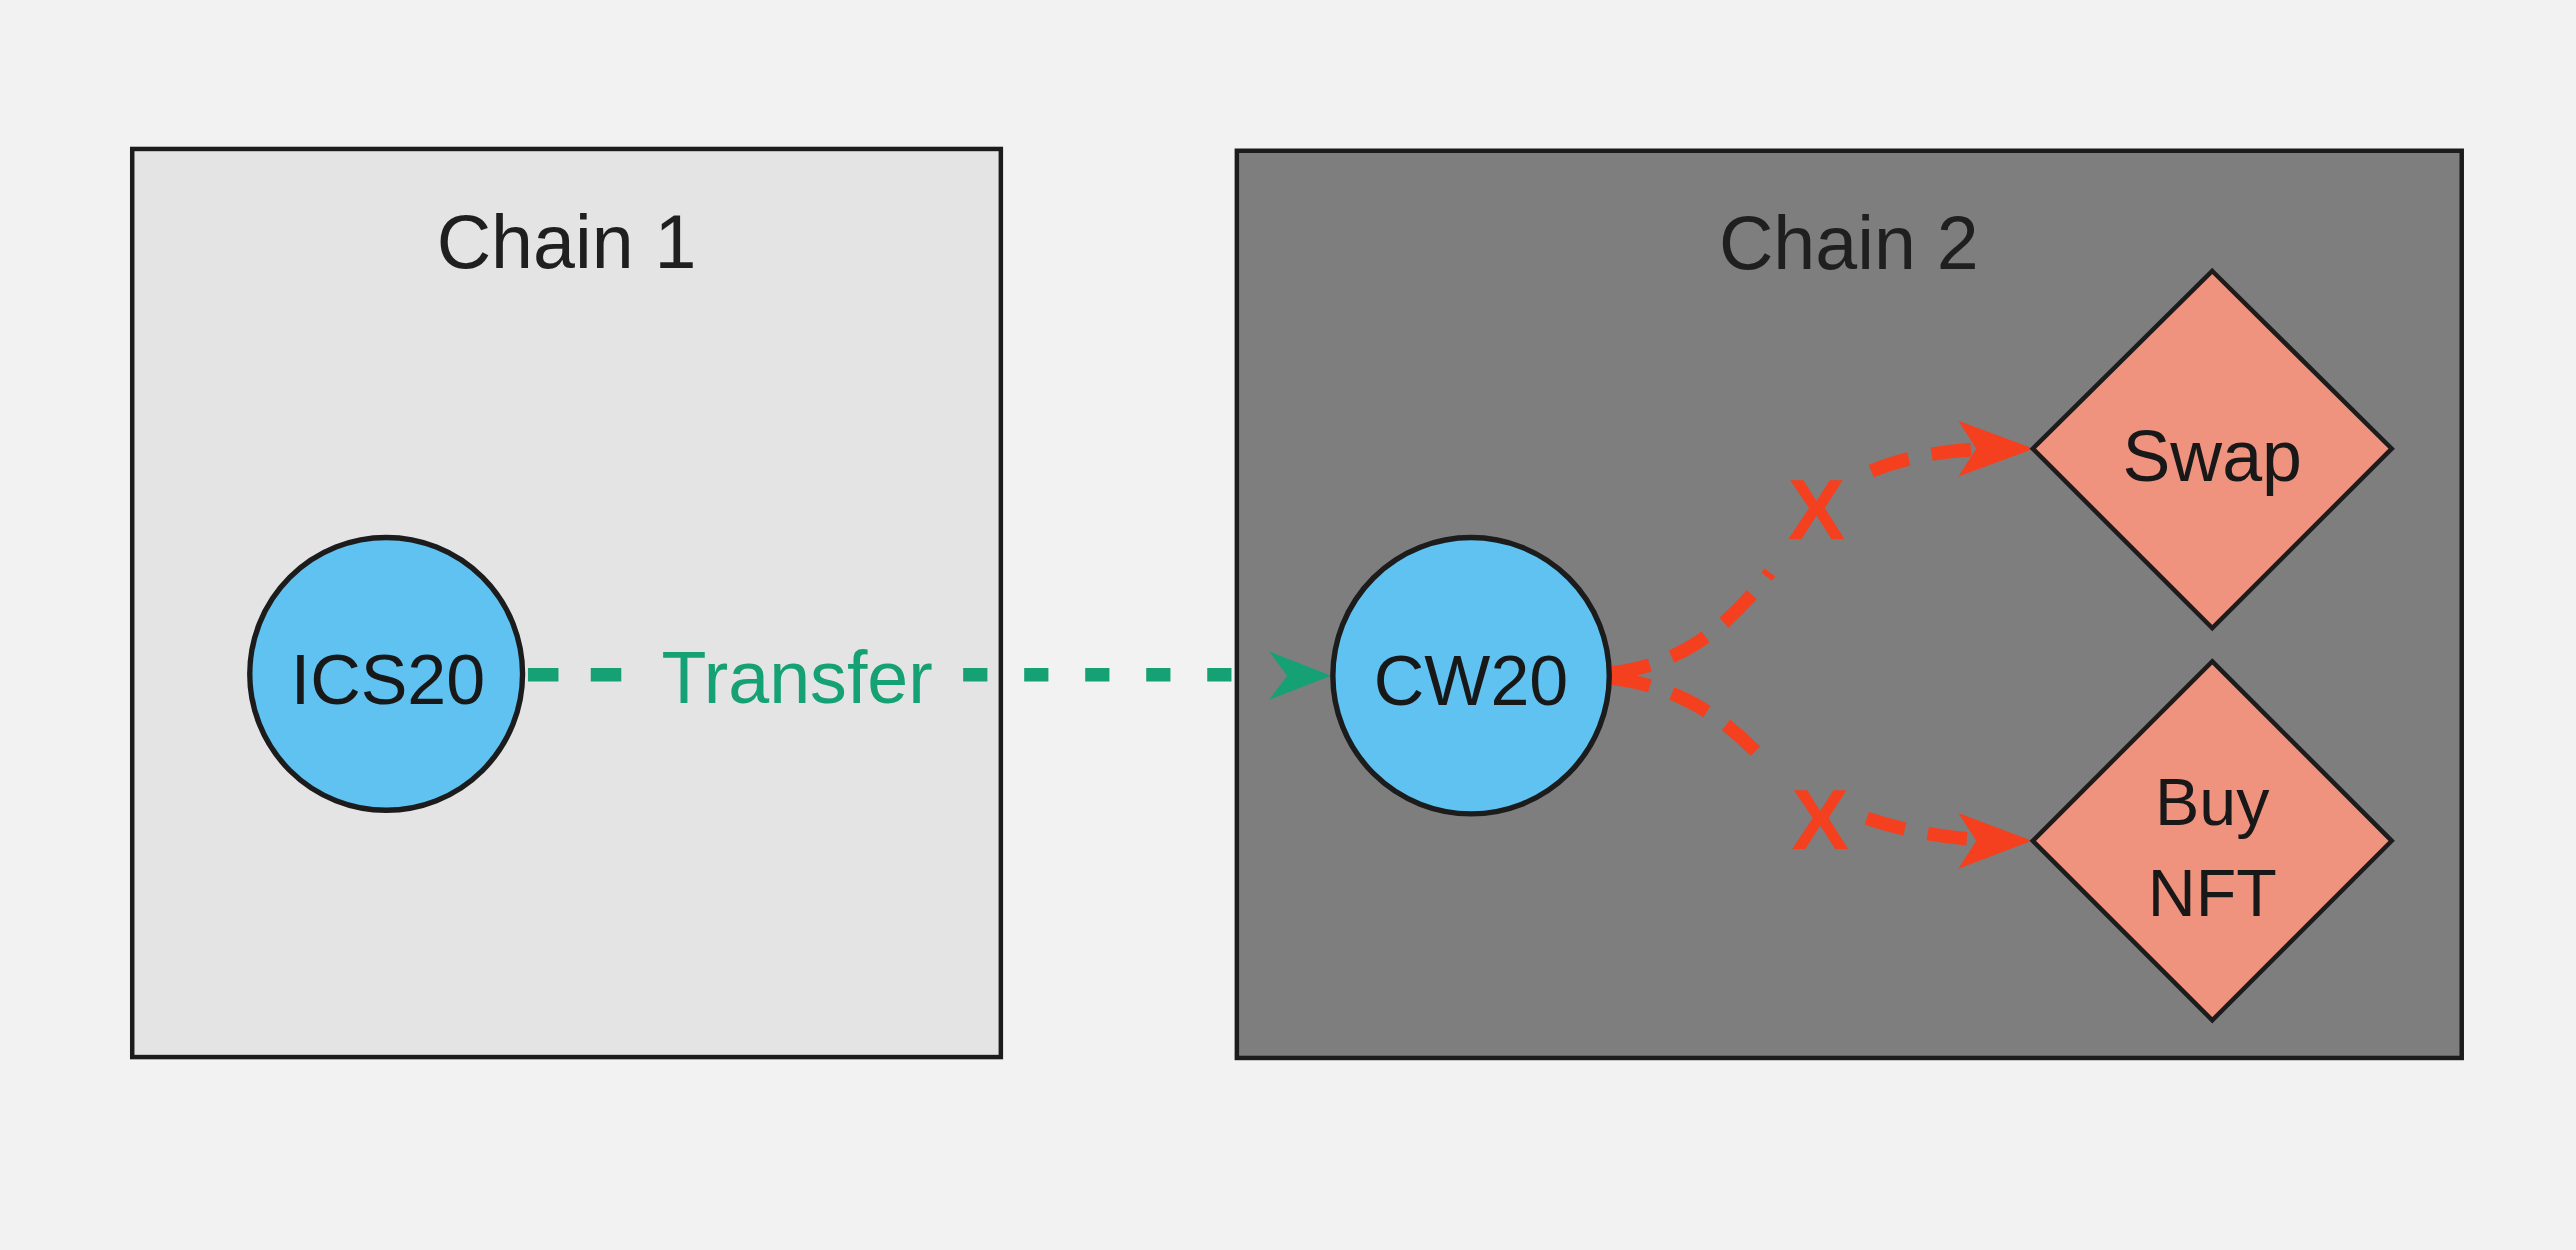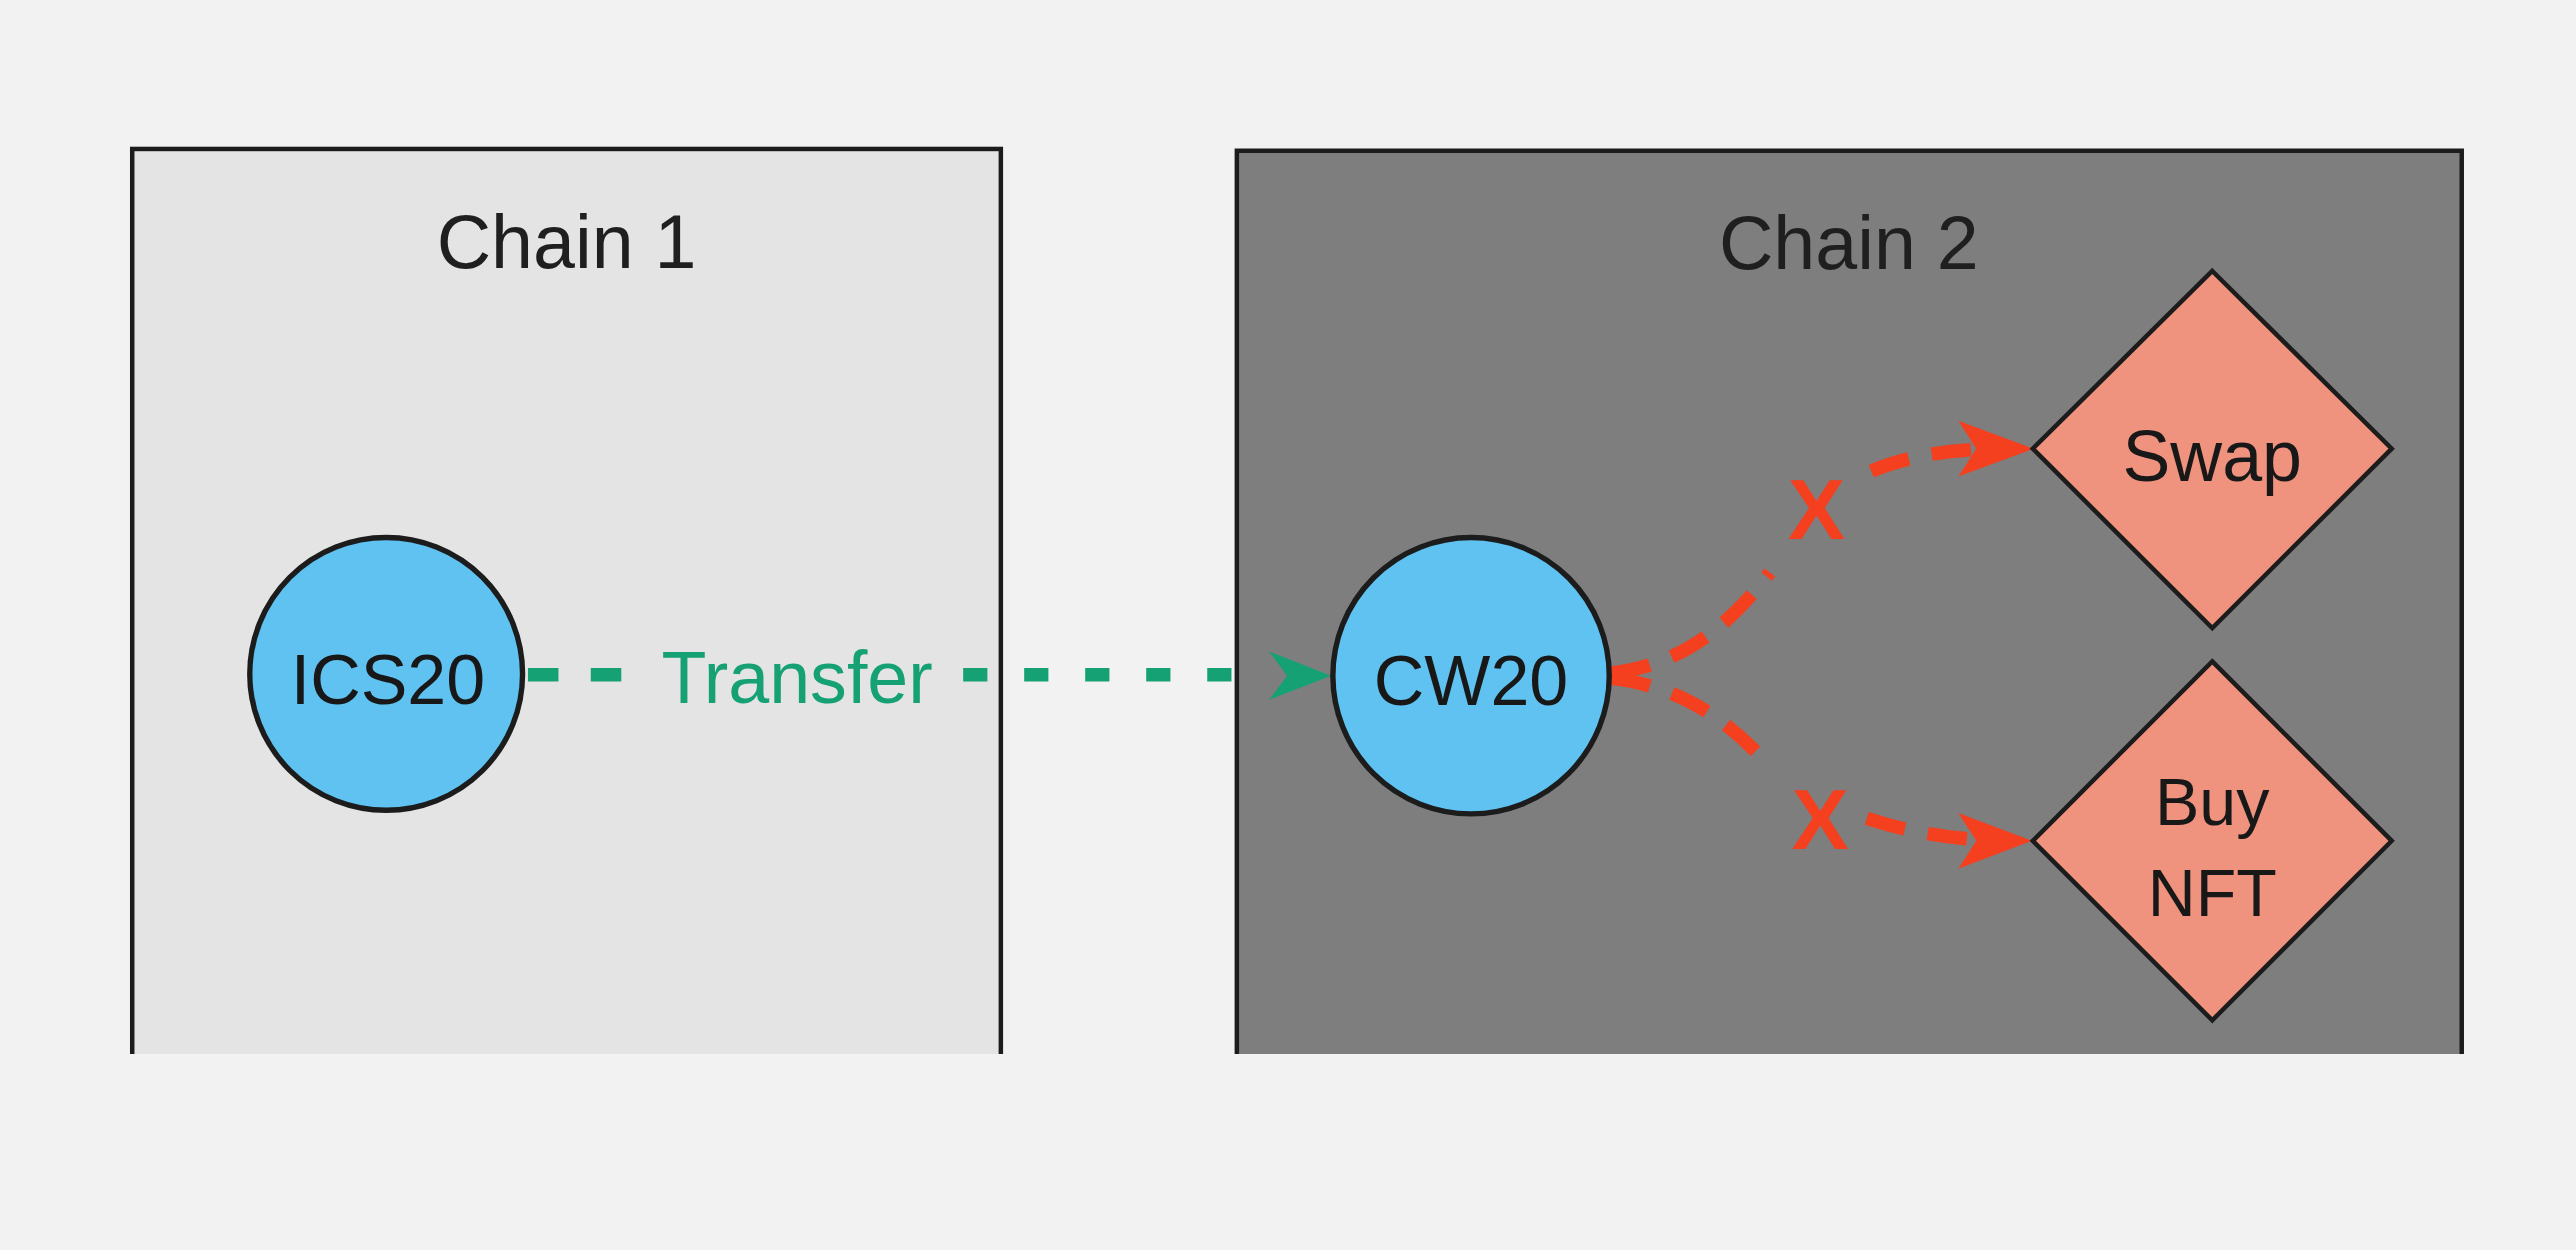--- a/index.html
+++ b/index.html
@@ -2,21 +2,21 @@
 <html style="font-size:14.4px"><head>
 <meta charset="utf-8">
 <style>
   html, body {
     margin: 0;
     padding: 0;
     background: #f2f2f2;
   }
   .canvas-wrap {
     width: 2576px;
-    height: 1054px;
+    height: 1250px;
     position: relative;
   }
   svg { display: block; }
   text {
     font-family: "Liberation Sans", sans-serif;
     text-anchor: middle;
   }
   .title-label   { font-size: 84px; fill: #1f1f1f; }
   .node-label    { font-size: 78px; fill: #181818; }
   .transfer-label{ font-size: 82px; }

